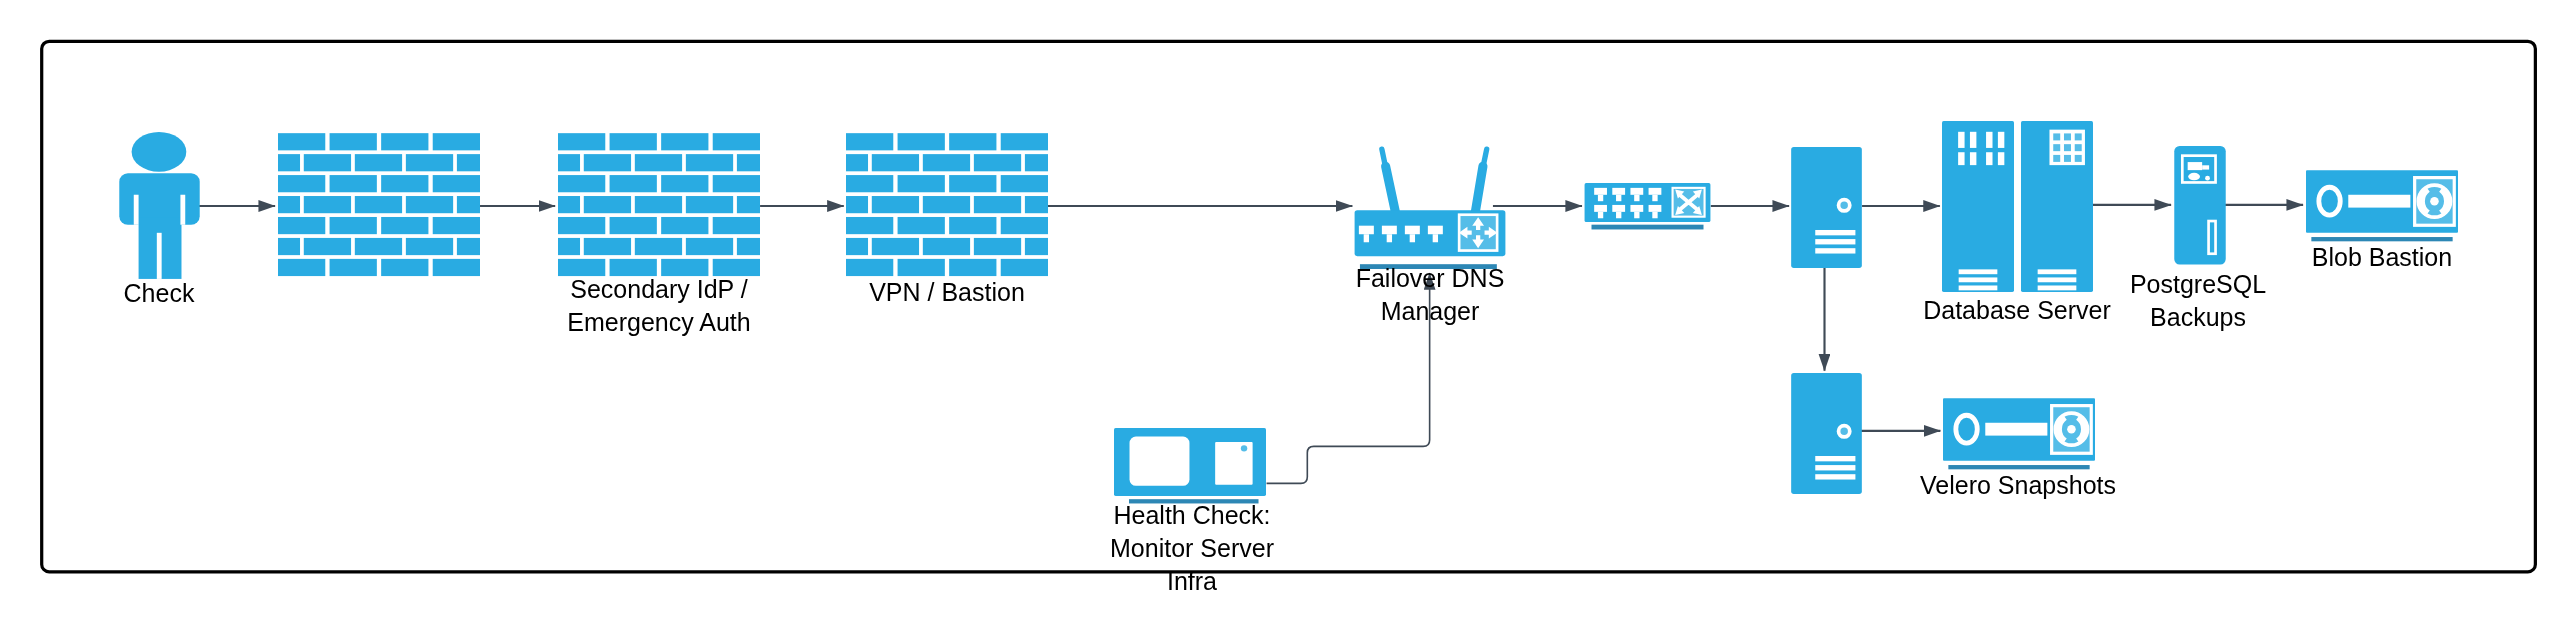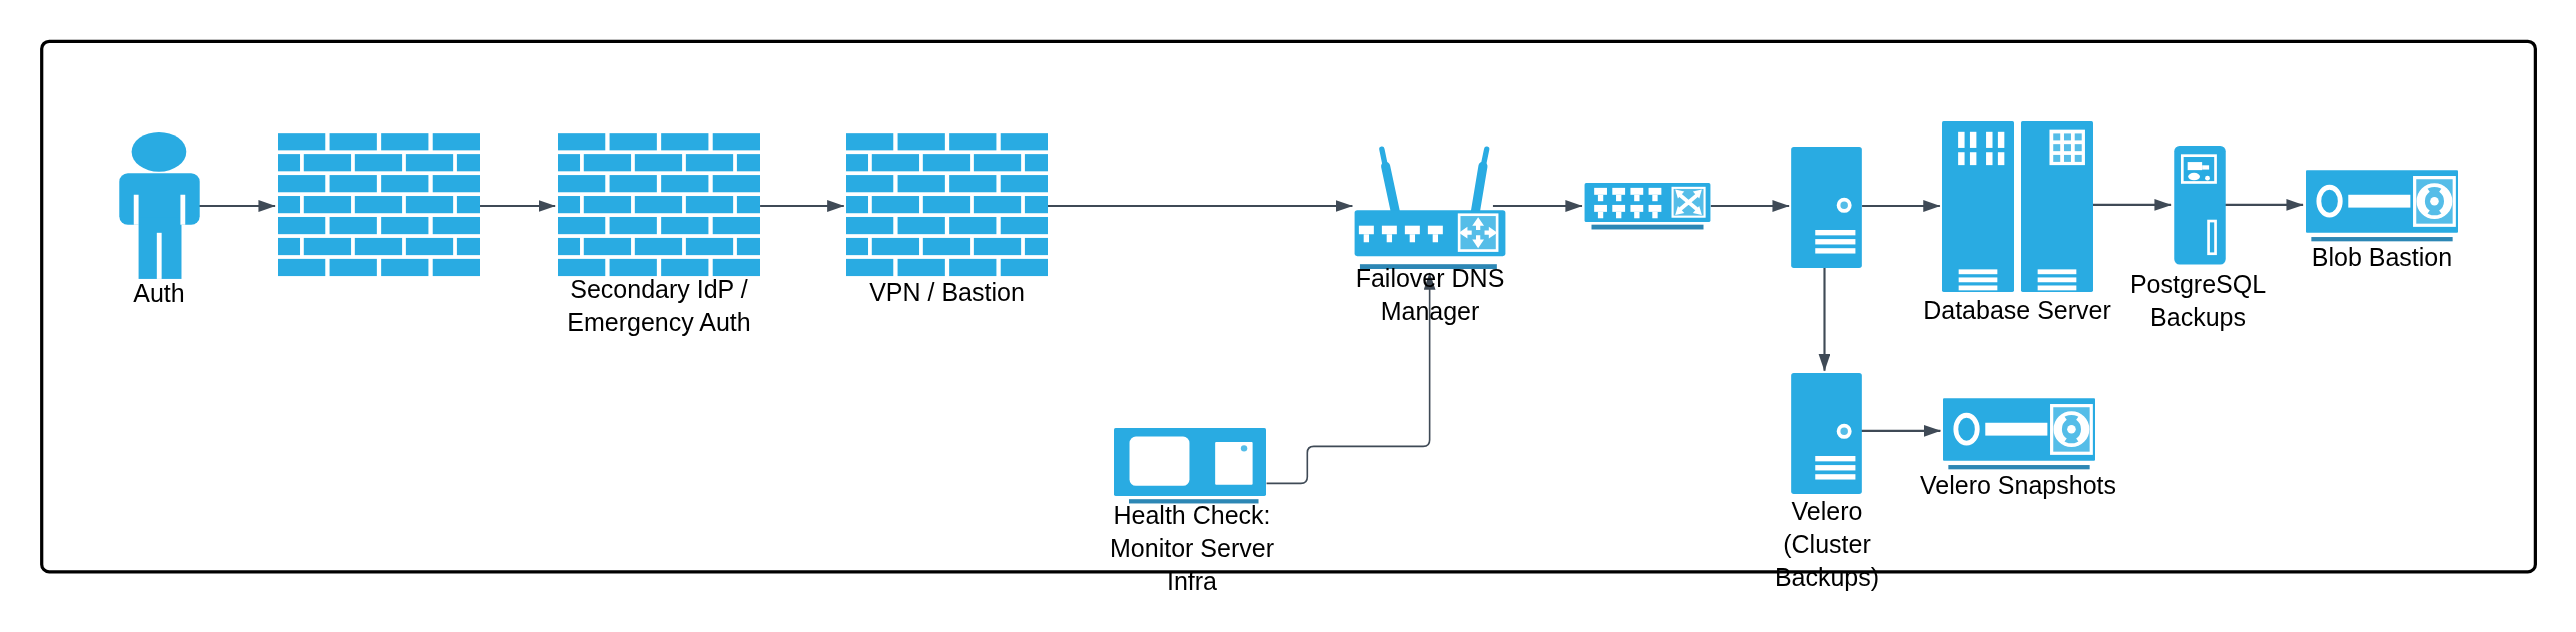--- a/index.html
+++ b/index.html
@@ -267,32 +267,29 @@
   </svg>
 
   <svg class="icon" style="left:1791px;top:373px" width="71" height="121" viewBox="0 0 132 226">
       <use href="#tower-shape"></use>
     </svg>
 
   <svg class="icon" style="left:1943px;top:398px" width="152" height="72" viewBox="0 0 284 134">
       <use href="#tape-shape"></use>
     </svg>
 
-  <div class="label" style="left:159px;top:293px">Auth</div>
+  <div class="label" style="left:159px;top:293px">Check</div>
   <div class="label" style="left:659px;top:306px">Secondary IdP /
 Emergency Auth</div>
   <div class="label" style="left:947px;top:292px">VPN / Bastion</div>
   <div class="label" style="left:1430px;top:295px">Failover DNS
 Manager</div>
   <div class="label" style="left:2017px;top:310px">Database Server</div>
   <div class="label" style="left:2198px;top:301px">PostgreSQL
 Backups</div>
   <div class="label" style="left:2382px;top:257px">Blob Bastion</div>
   <div class="label" style="left:1192px;top:548px">Health Check:
 Monitor Server
 Infra</div>
-  <div class="label" style="left:1827px;top:544px">Velero
-(Cluster
-Backups)</div>
   <div class="label" style="left:2018px;top:485px">Velero Snapshots</div>
 
 </div>
 
 
 </body></html>

